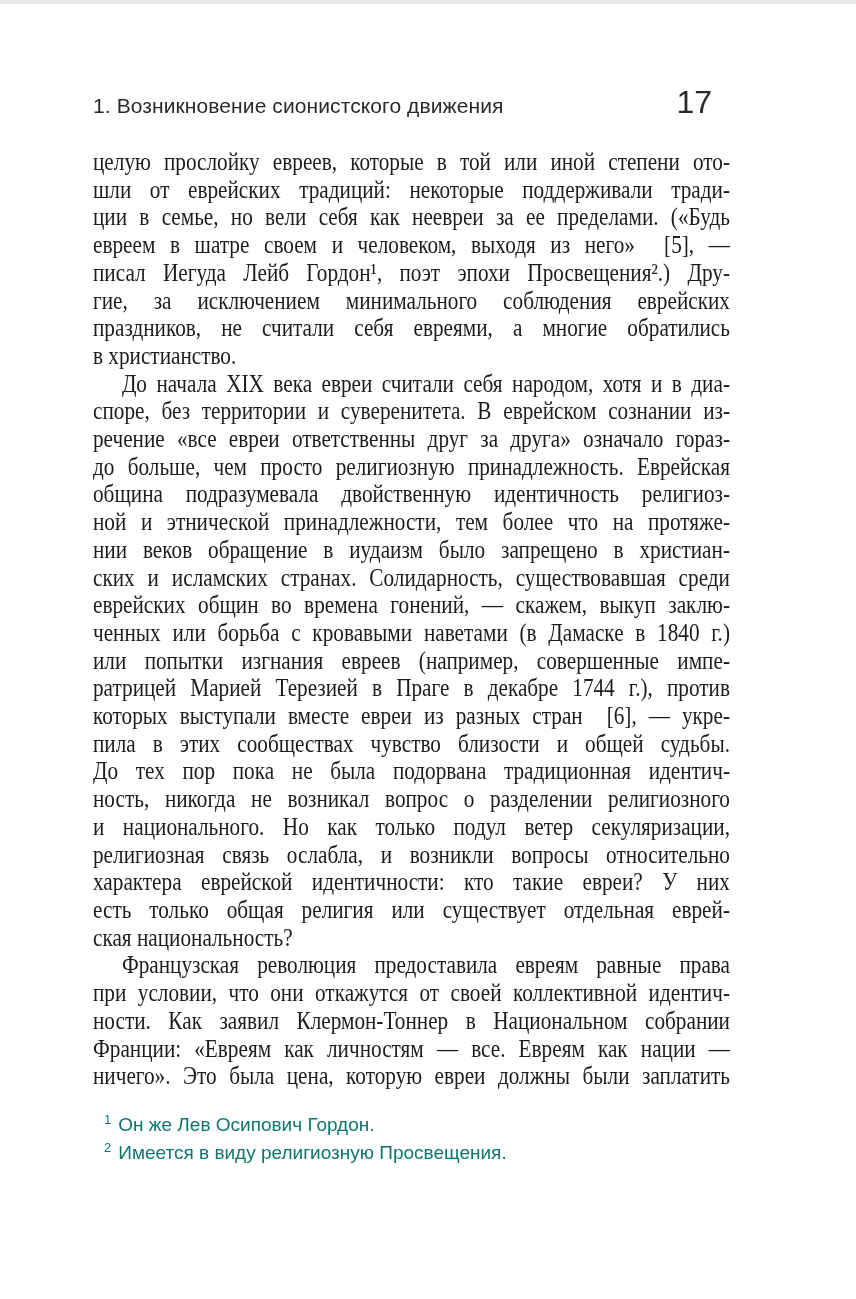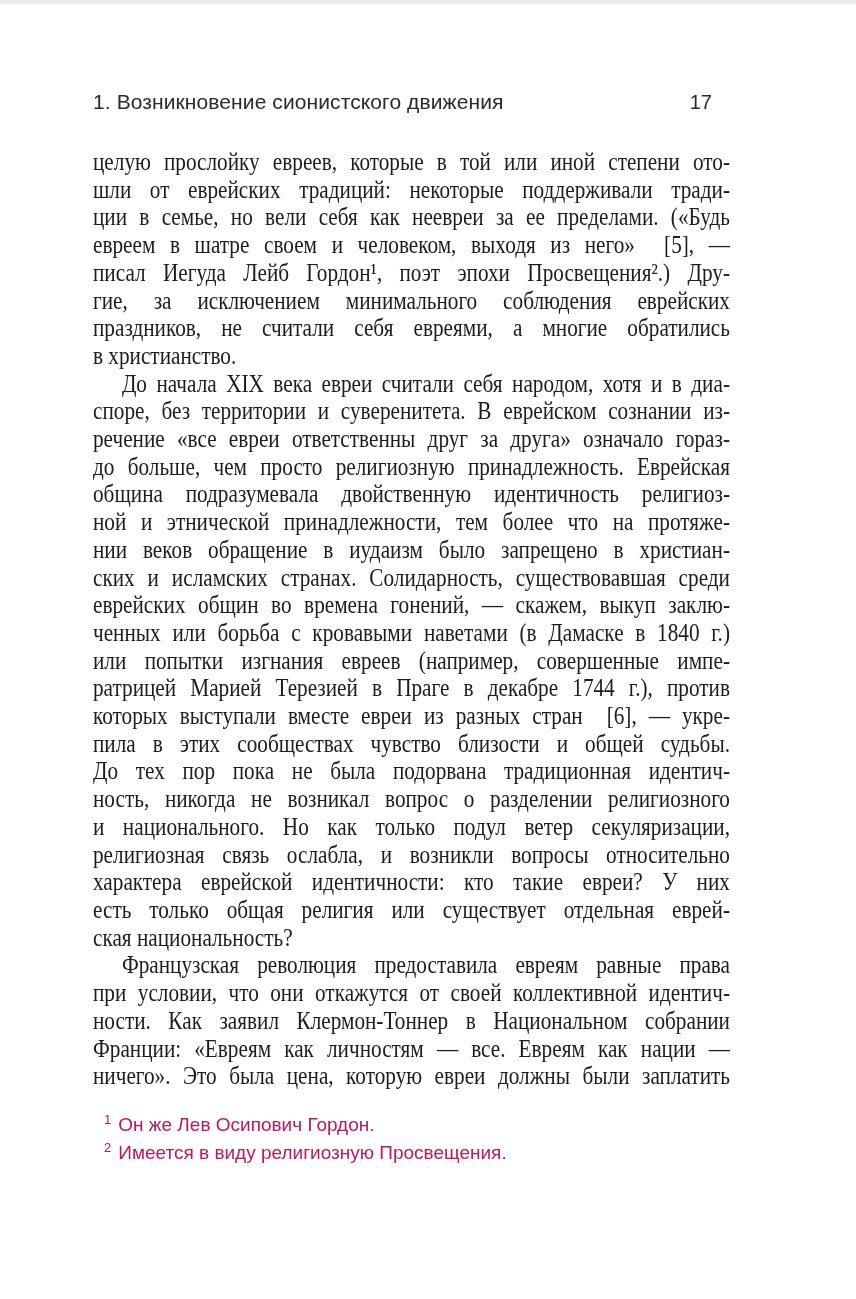--- a/index.html
+++ b/index.html
@@ -21,21 +21,21 @@
     position:absolute;
     left:93px;top:86px;width:637px;
     display:flex;justify-content:space-between;align-items:baseline;
     font-family:"Liberation Sans",sans-serif;
     color:var(--head-ink);
   }
   .chapter-title{
     font-size:21px;line-height:24px;letter-spacing:0.1px;
   }
   .page-number{
-    font-size:20px;line-height:24px;
+    font-size:32px;line-height:24px;
     padding-right:18px;
   }
   
   .body-text{
     position:absolute;
     left:93px;top:144px;
     width:750px;
     transform:scaleX(0.8493);
     transform-origin:0 0;
     font-family:"Liberation Serif","DejaVu Serif",serif;
@@ -51,21 +51,21 @@
   }
   .body-text .line.ind{
     text-indent:34px;
   }
   
   .footnotes{
     position:absolute;
     left:104px;top:1107px;width:620px;
     font-family:"Liberation Sans",sans-serif;
     font-size:19px;line-height:28px;
-    color:#be185d;
+    color:#0f766e;
   }
   .footnote sup{
     font-size:13px;
     margin-right:7px;
     line-height:0;
   }
 </style>
 </head>
 <body>
 

